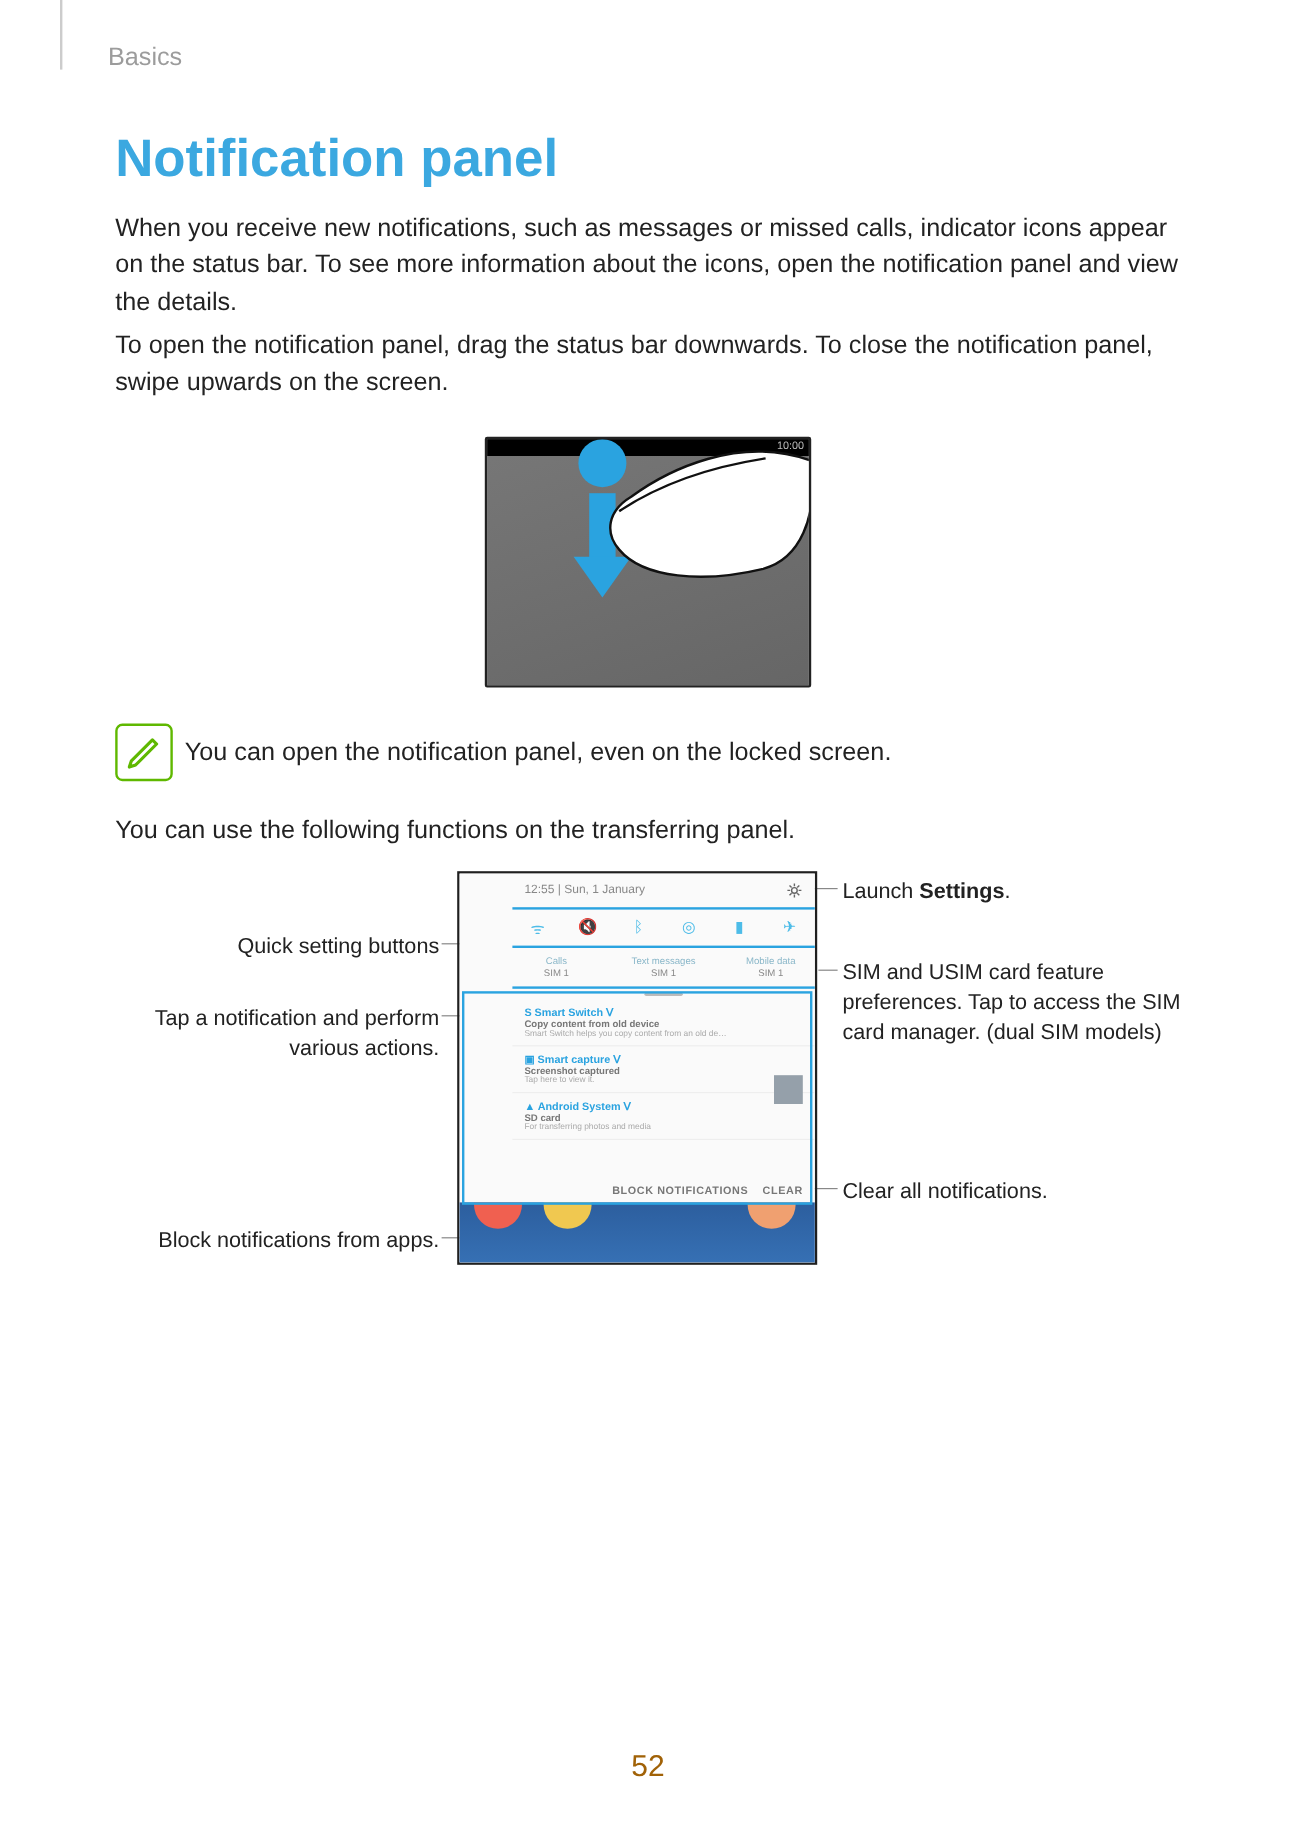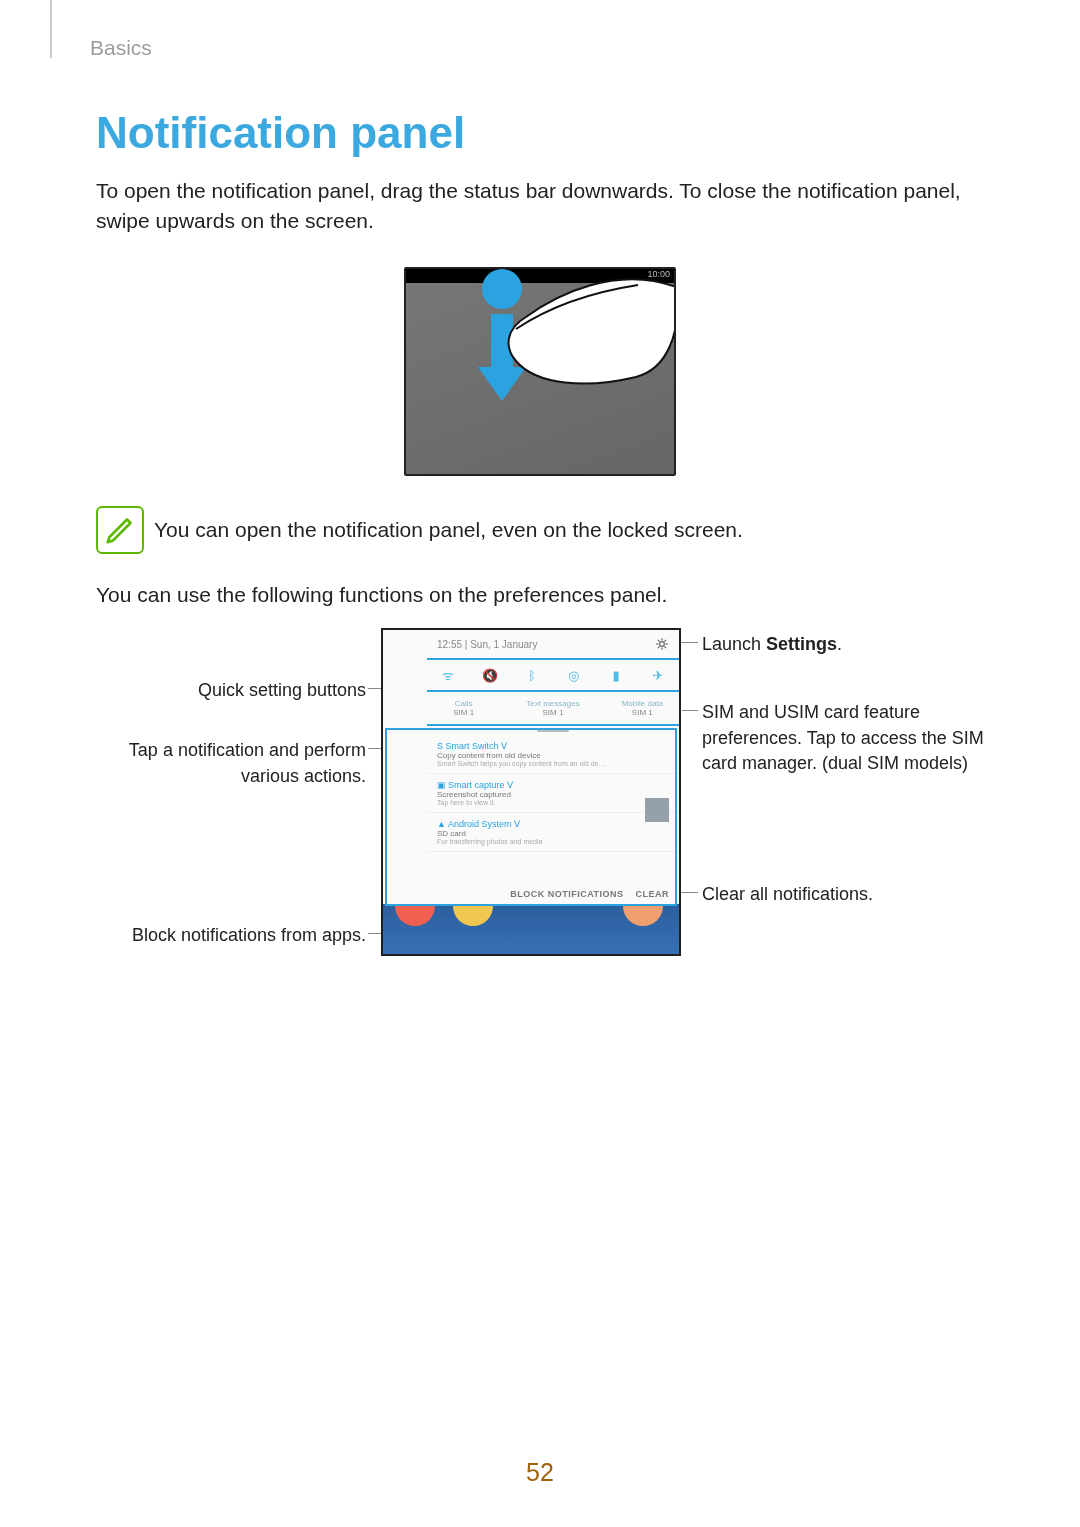--- a/index.html
+++ b/index.html
@@ -24,22 +24,22 @@
   .hdr .date{color:#888;}
   .hdr .gear{width:14px;height:14px;}
   .qs-row{display:flex;justify-content:space-around;align-items:center;height:30px;border-bottom:2px solid #2aa3e0;}
   .qs-row .qs{width:16px;height:16px;color:#4dbce8;display:flex;align-items:center;justify-content:center;font-size:13px;}
   .sim-row{display:flex;height:32px;align-items:center;border-bottom:2px solid #2aa3e0;font-size:8px;gap:16px;}
   .sim-col{flex:1;text-align:center;line-height:1.2;color:#888;}
   .sim-col .t{color:#8ab7c9;}
   .sim-col .b{color:#888;}
   .handle{width:32px;height:3px;background:#bbb;border-radius:2px;margin:3px auto;}
   .notif{padding:6px 10px;border-bottom:1px solid #eee;font-size:8px;}
-  .notif .app{color:#2aa3e0;font-size:9px;}
-  .notif .line1{color:#777;}
+  .notif .app{color:#2aa3e0;font-size:9px;font-weight:bold;}
+  .notif .line1{color:#777;font-weight:bold;}
   .notif .line2{color:#aaa;font-size:7px;}
   .thumb{position:absolute;right:10px;top:168px;width:24px;height:24px;background:#95a0aa;}
   .actions{position:absolute;left:0;right:0;bottom:50px;height:20px;display:flex;justify-content:flex-end;align-items:center;gap:12px;padding:0 10px;font-size:9px;font-weight:700;color:#555;letter-spacing:0.5px;margin-top:24px;}
   .actions span{color:#777;}
   .home-strip{position:absolute;left:0;right:0;bottom:0;height:50px;background:linear-gradient(180deg,#2c5e9e,#3670b4);overflow:hidden;}
   .home-strip .dot{position:absolute;bottom:28px;width:40px;height:40px;border-radius:50%;}
   .lbl{position:absolute;font-size:18px;color:#222;line-height:1.4;text-align:right;}
   .lbl.right{text-align:left;}
   .lead{position:absolute;height:1px;background:#888;}
   .lead.v{width:1px;height:auto;}
@@ -47,20 +47,21 @@
   .box-settings{position:absolute;border:2px solid #2aa3e0;box-sizing:border-box;}
 </style>
 </head>
 <body>
 
 <div class="page">
   <div class="tab-rule"></div>
   <div class="section-label">Basics</div>
 
   <h1 class="title">Notification panel</h1>
+  <p class="body-text">When you receive new notifications, such as messages or missed calls, indicator icons appear on the status bar. To see more information about the icons, open the notification panel and view the details.</p>
   <p class="body-text" style="margin-top:6px">To open the notification panel, drag the status bar downwards. To close the notification panel, swipe upwards on the screen.</p>
 
   <div class="illus">
     <div class="statusbar">
       <span class="sb-txt">10:00</span>
     </div>
     <svg viewBox="0 0 268 205">
 
       <rect x="85" y="45" width="22" height="55" fill="#2aa3e0"></rect>
       <polygon points="72,98 120,98 96,132" fill="#2aa3e0"></polygon>
@@ -74,21 +75,21 @@
 
   <div class="note-row">
     <div class="note-icon">
       <svg viewBox="0 0 32 32">
           <path d="M4 24 L24 4 L28 8 L8 28 L2 30 Z" fill="none" stroke="#5fb800" stroke-width="3" stroke-linejoin="round"></path>
         </svg>
     </div>
     <div class="note-text">You can open the notification panel, even on the locked screen.</div>
   </div>
 
-  <p class="body-text">You can use the following functions on the preferences panel.</p>
+  <p class="body-text">You can use the following functions on the transferring panel.</p>
 
   <div class="diagram-wrap">
 
     <div class="lbl" style="left:20px;top:50px;width:250px">Quick setting buttons</div>
     <div class="lbl" style="left:0px;top:110px;width:270px">Tap a notification and perform various actions.</div>
     <div class="lbl" style="left:0px;top:295px;width:270px">Block notifications from apps.</div>
 
     <div class="lbl right" style="left:606px;top:4px;width:280px">
       <span>Launch </span><b>Settings</b><span>.</span>
     </div>

